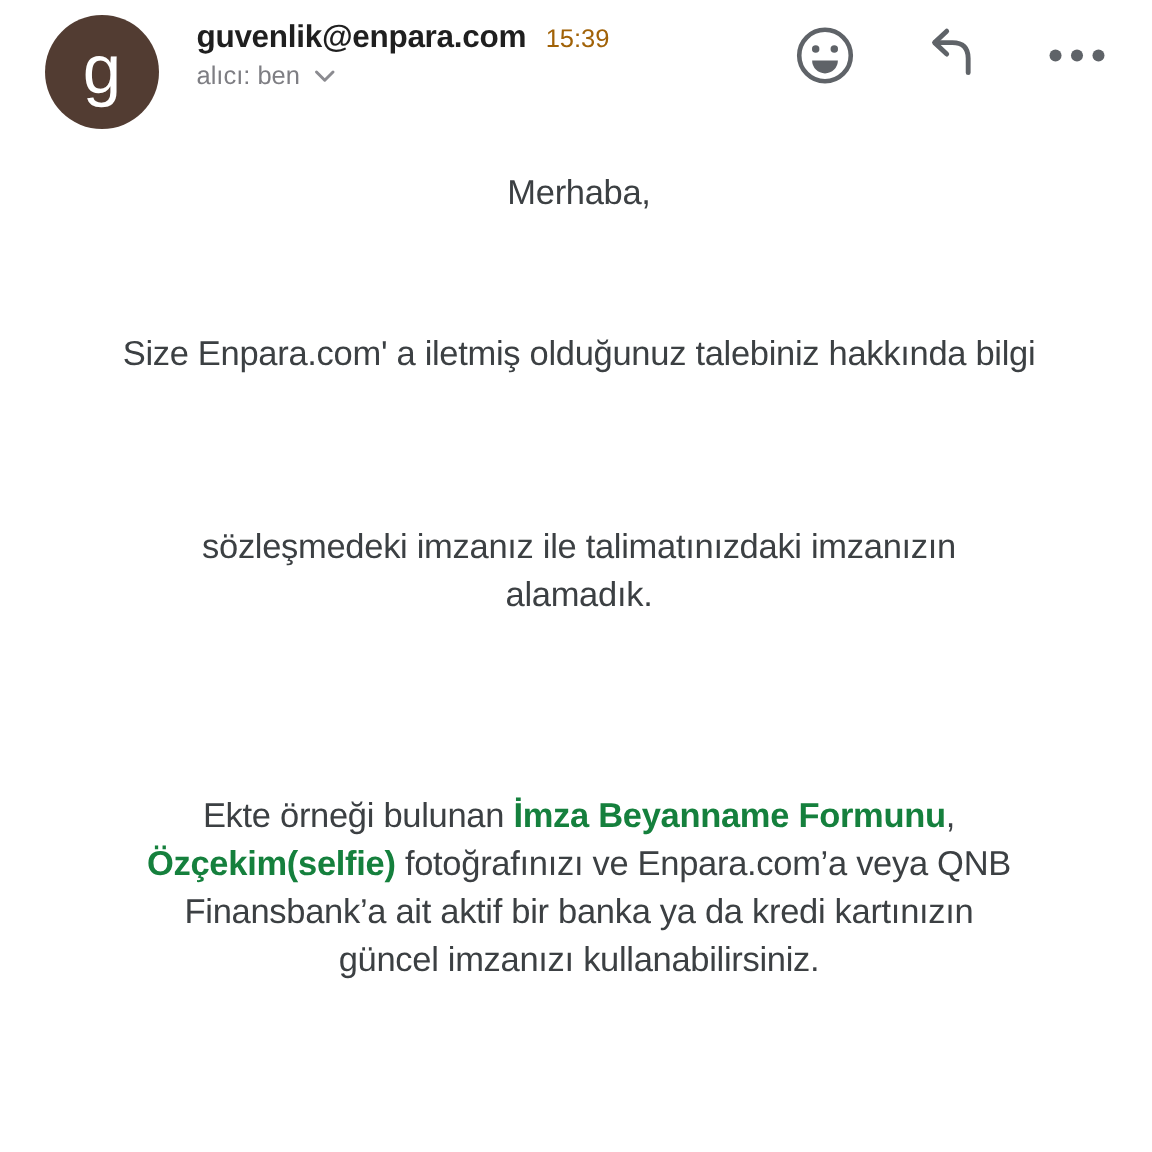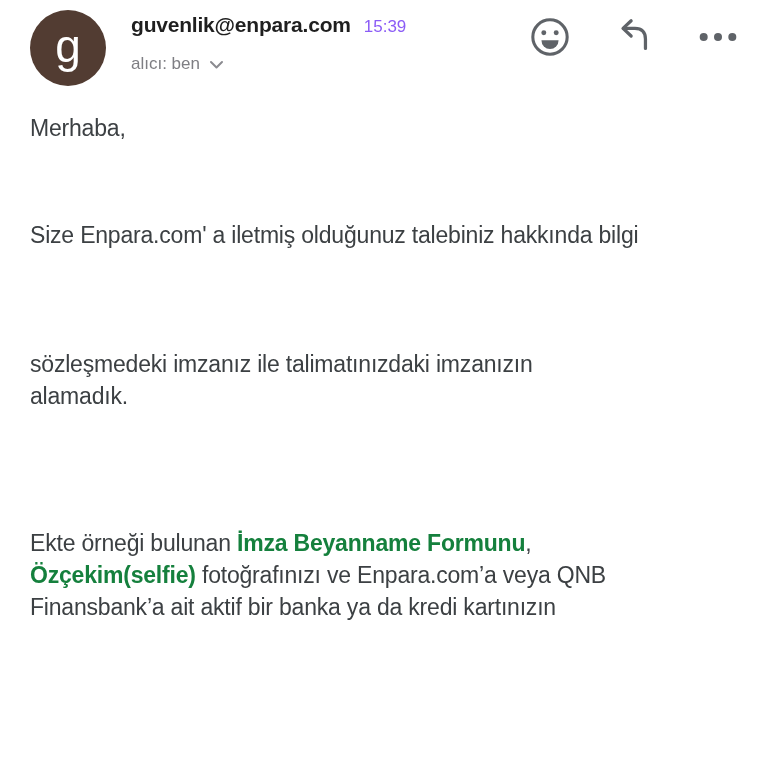--- a/index.html
+++ b/index.html
@@ -31,24 +31,24 @@
   .sender-line { display: flex; align-items: baseline; }
   .sender-name {
     font-size: 21px;
     font-weight: 700;
     letter-spacing: -0.2px;
     color: #1f1f1f;
   }
   .sent-time {
     margin-left: 13px;
     font-size: 17px;
-    color: #8b5cf6;
+    color: #a16207;
   }
   .recipient-row {
-    margin-top: 16px;
+    margin-top: 3px;
     display: flex; align-items: center;
     cursor: pointer;
   }
   .recipient-label {
     font-size: 17px;
     color: #7e7e83;
   }
   .chevron-down { margin-left: 9px; margin-top: 3px; }
 
   .header-actions {
@@ -69,21 +69,21 @@
   
   .para {
     position: absolute;
     left: 30px;
     width: 712px;
     font-size: 23px;
     line-height: 32px;
     letter-spacing: -0.2px;
     color: #3c4043;
   }
-  .tline { white-space: nowrap; }
+  .tline { white-space: nowrap; text-align: center; }
   .b { font-weight: 700; color: #15803d; }
   .email-link {
     font-family: "Liberation Serif", "DejaVu Serif", serif;
     font-size: 24px;
     color: #161616;
     text-decoration: underline;
     cursor: pointer;
     letter-spacing: 0;
   }
   #greeting { top: 112px; }
@@ -155,15 +155,16 @@
 
   <div class="para" id="para-2">
     <div class="tline">sözleşmedeki imzanız ile talimatınızdaki imzanızın</div>
     <div class="tline">alamadık.</div>
   </div>
 
   <div class="para" id="para-3">
     <div class="tline"><span>Ekte örneği bulunan </span><span class="b">İmza Beyanname Formunu</span><span>,</span></div>
     <div class="tline"><span class="b">Özçekim(selfie)</span><span> fotoğrafınızı ve Enpara.com’a veya QNB</span></div>
     <div class="tline">Finansbank’a ait aktif bir banka ya da kredi kartınızın</div>
+    <div class="tline">güncel imzanızı kullanabilirsiniz.</div>
   </div>
 
 </div>
 
 </body></html>

